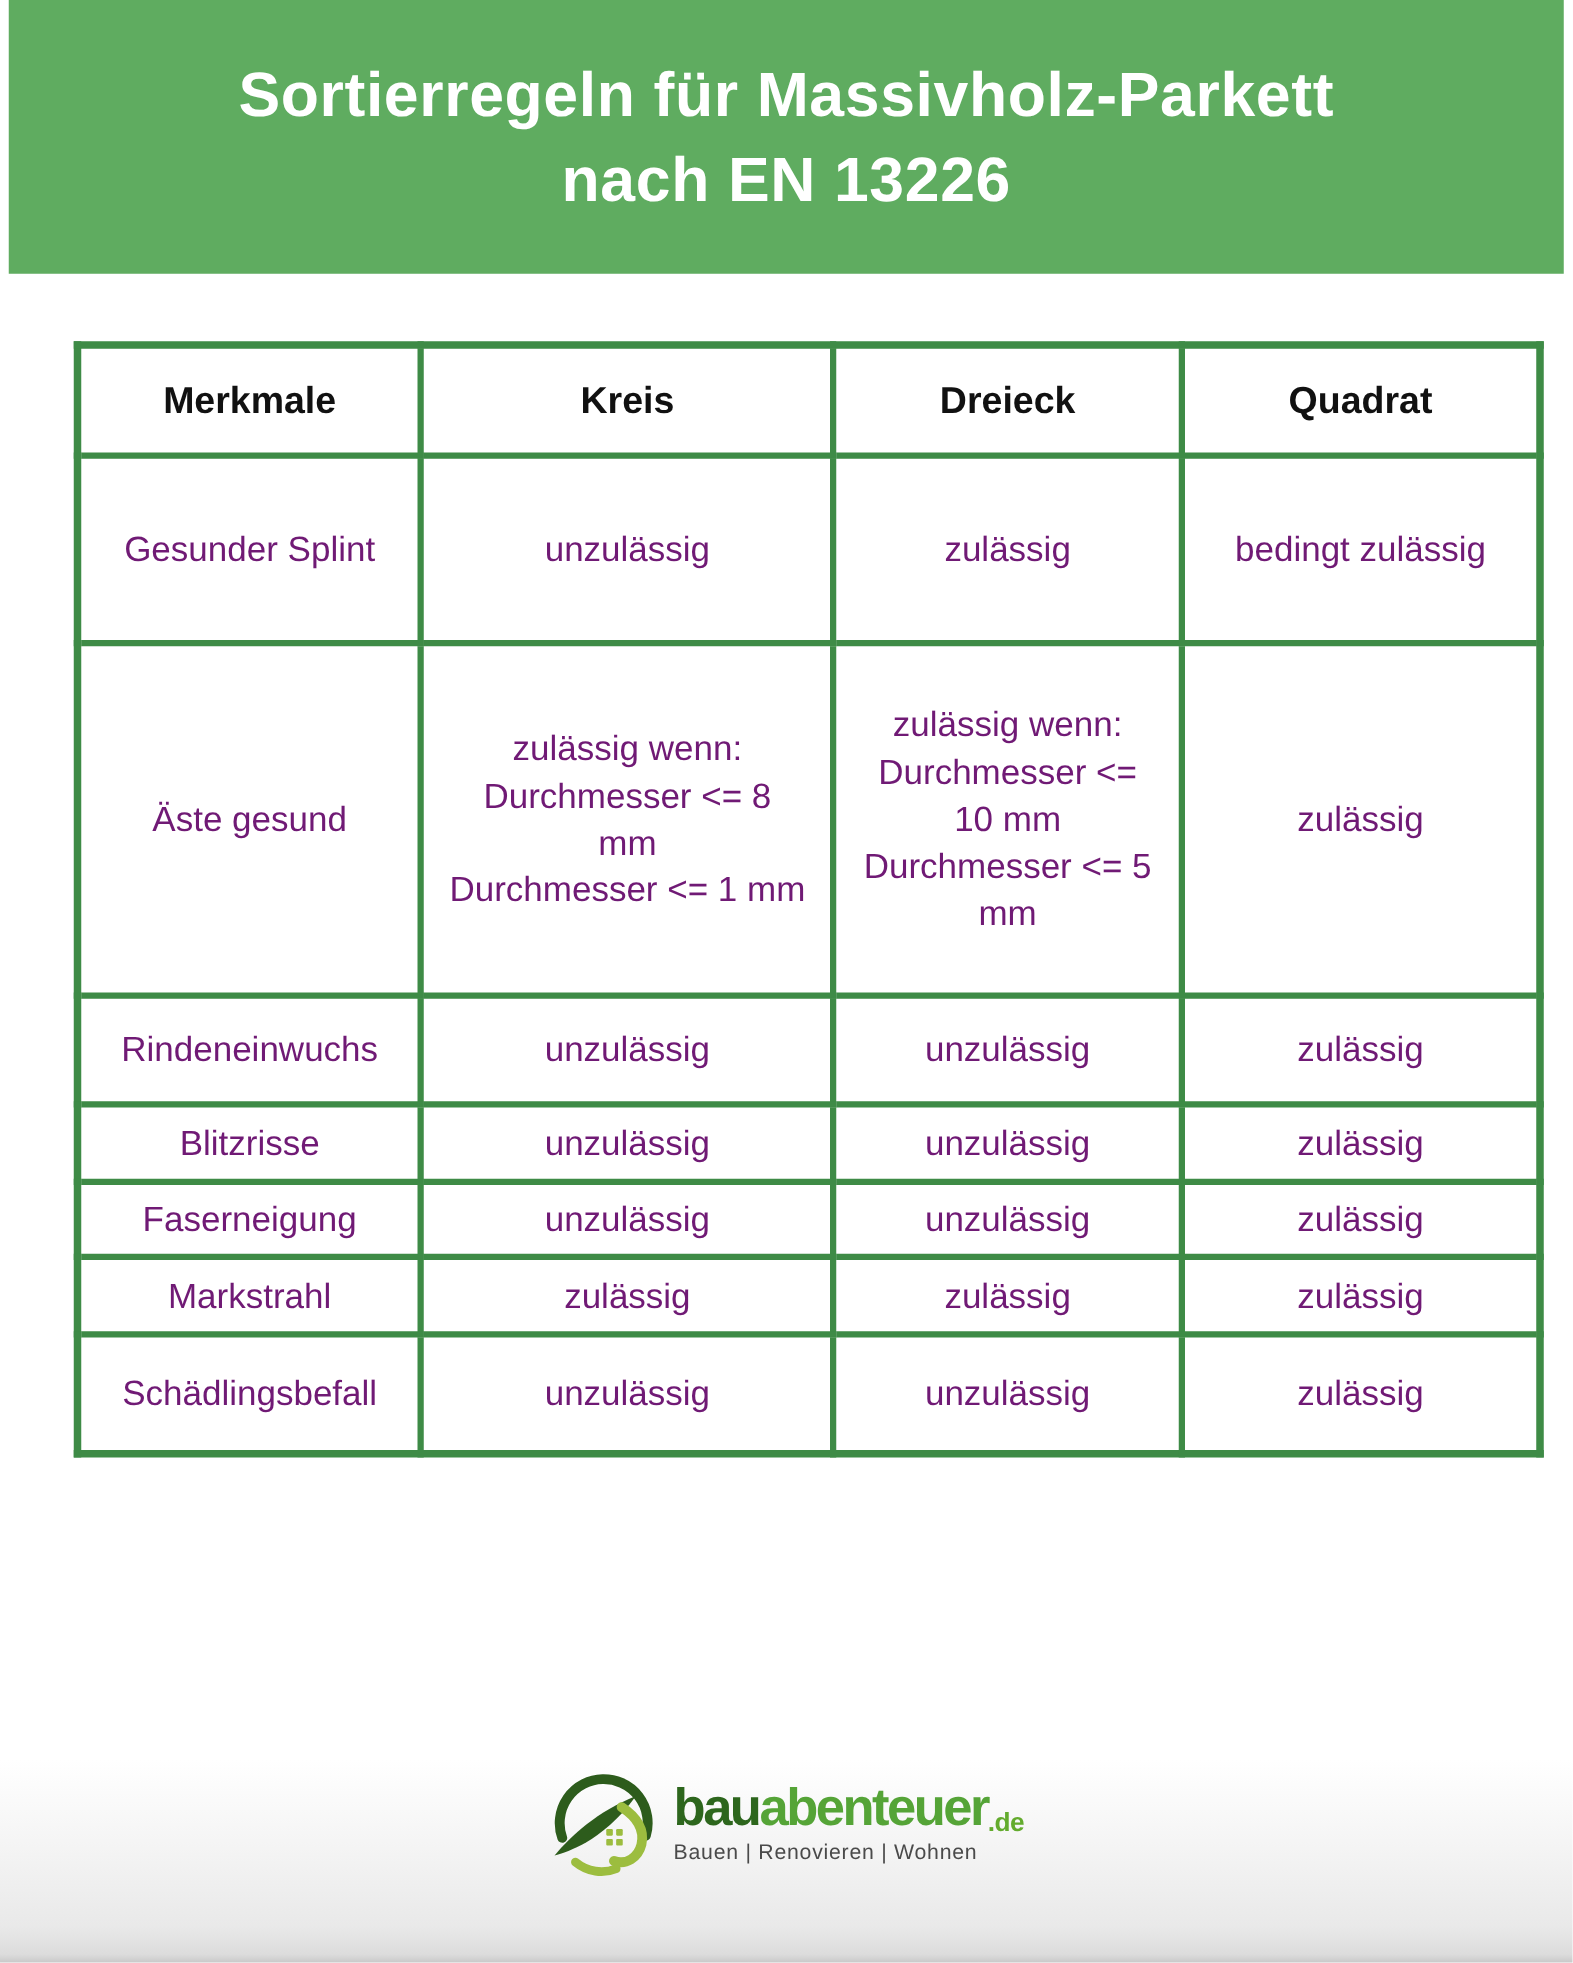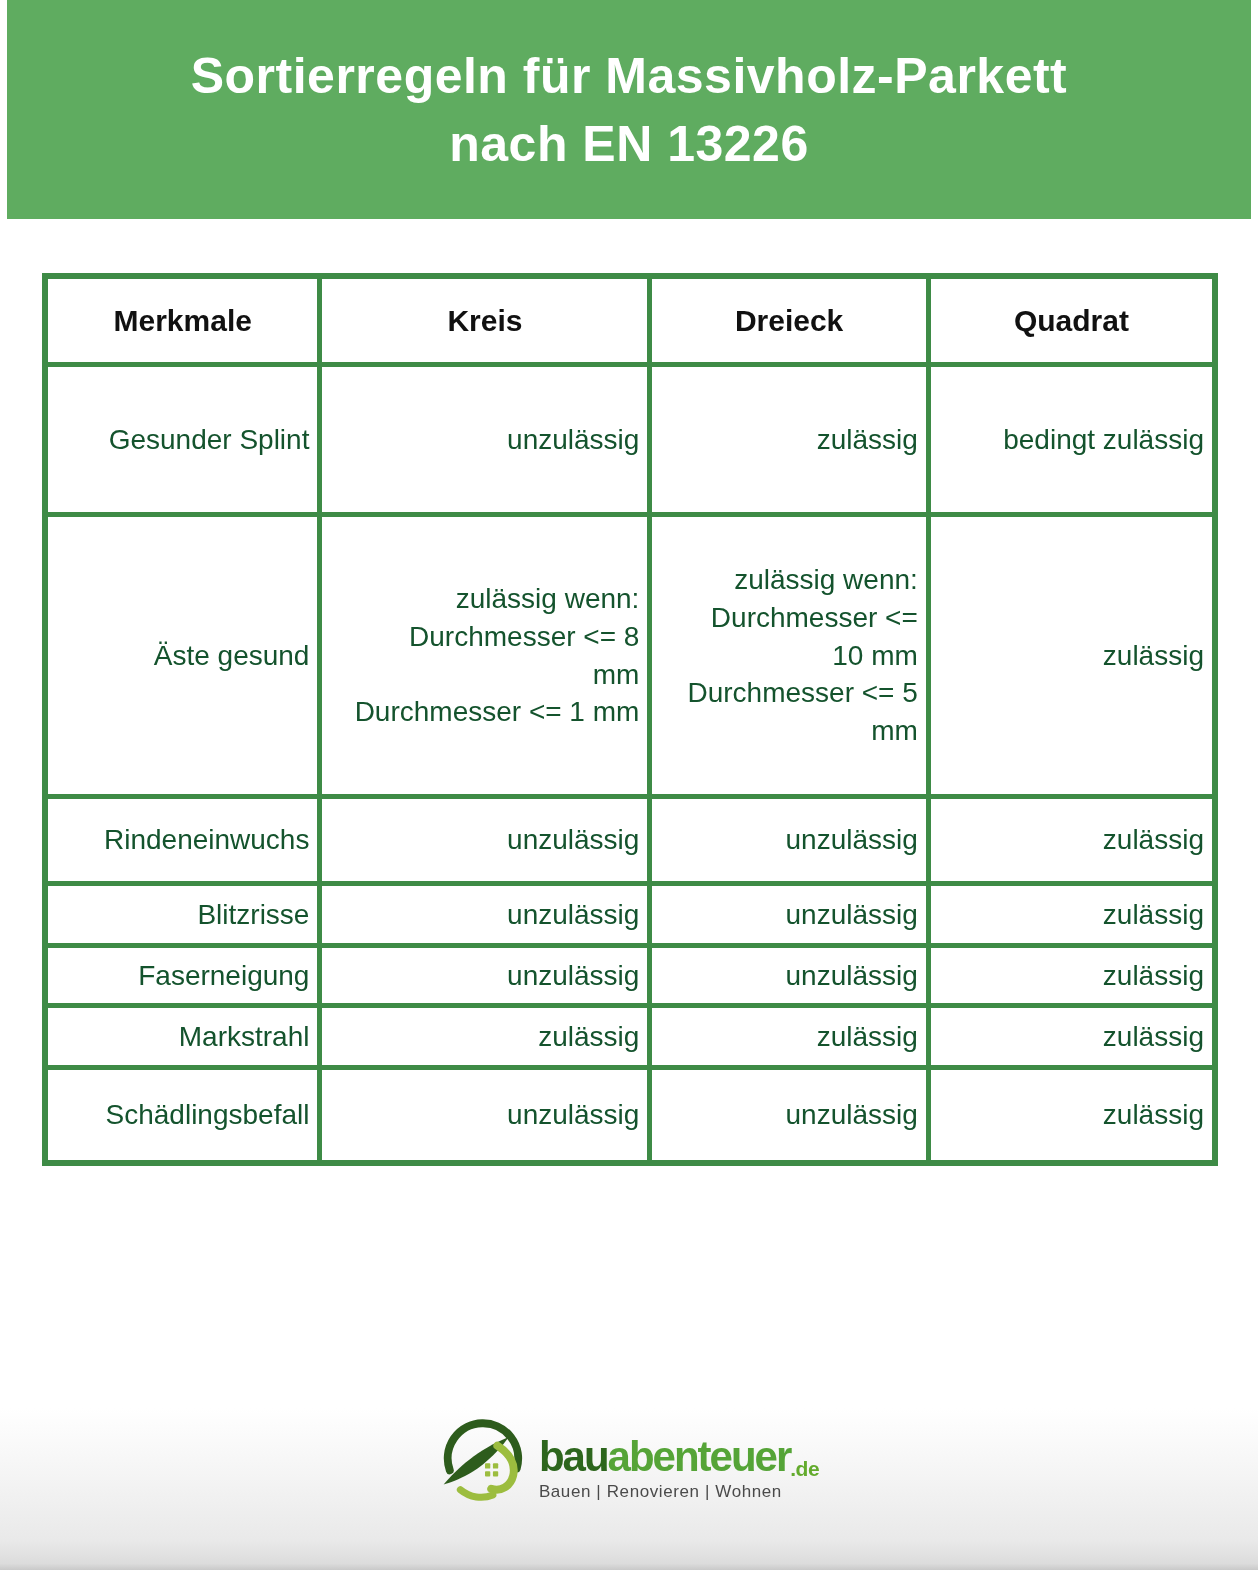--- a/index.html
+++ b/index.html
@@ -11,45 +11,45 @@
     position:absolute;left:7px;right:7px;top:0;height:219px;
     background:#5fac60;
     display:flex;flex-direction:column;align-items:center;justify-content:center;
     gap:8px;
   }
   .title-line{
     color:#ffffff;font-size:50px;font-weight:800;letter-spacing:0.5px;
     line-height:1.2;text-align:center;white-space:nowrap;
   }
   table.rules-table{
-    position:absolute;left:42px;top:273px;width:1176px;
+    position:absolute;left:59px;top:273px;width:1176px;
     border-collapse:collapse;table-layout:fixed;background:#ffffff;
   }
   table.rules-table,
   table.rules-table th,
   table.rules-table td{
     border:5px solid #3e8b46;
   }
   table.rules-table{border-width:6px;}
   table.rules-table th{
     font-size:30px;font-weight:700;color:#111111;text-align:center;
     padding:4px 6px;height:75px;vertical-align:middle;
   }
   table.rules-table td{
-    font-size:28px;font-weight:400;color:#14532d;text-align:right;
+    font-size:28px;font-weight:400;color:#701a75;text-align:center;
     vertical-align:middle;padding:4px 8px;line-height:1.35;
     white-space:pre-line;
   }
   .footer{
     position:absolute;left:0;right:0;bottom:0;height:162px;
     background:linear-gradient(180deg,#ffffff 0%,#f5f5f5 40%,#e9e9e9 82%,#dcdcdc 96%,#c9c9c9 100%);
     display:flex;align-items:flex-start;justify-content:center;
   }
   .logo{
-    display:flex;align-items:flex-end;margin-top:6px;
+    display:flex;align-items:center;margin-top:6px;
   }
   .logo-icon{width:92px;height:88px;flex:0 0 auto;}
   .logo-text{display:flex;flex-direction:column;margin-left:8px;}
   .brand{line-height:1;white-space:nowrap;}
   .brand .bau{
     color:#2d661d;font-size:42px;font-weight:800;letter-spacing:-2px;
   }
   .brand .abenteuer{
     color:#55a437;font-size:42px;font-weight:800;letter-spacing:-2px;
   }

